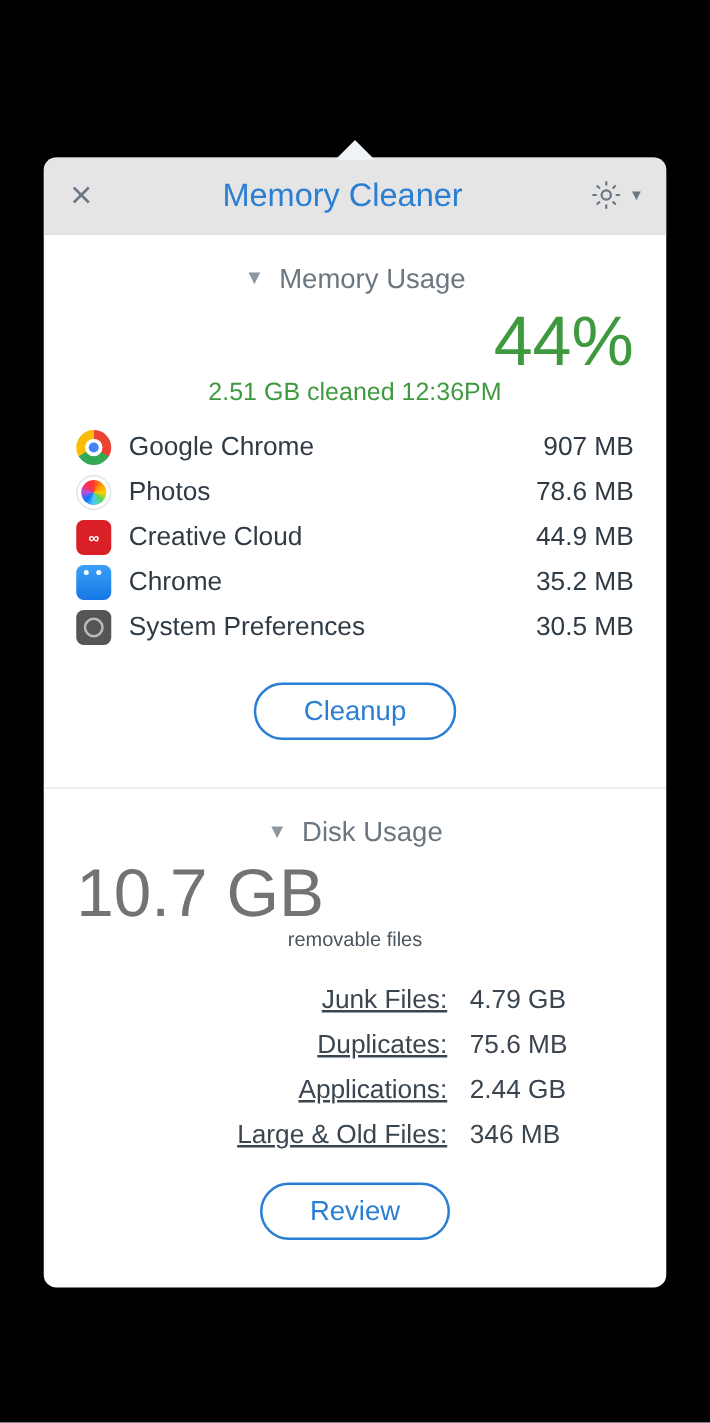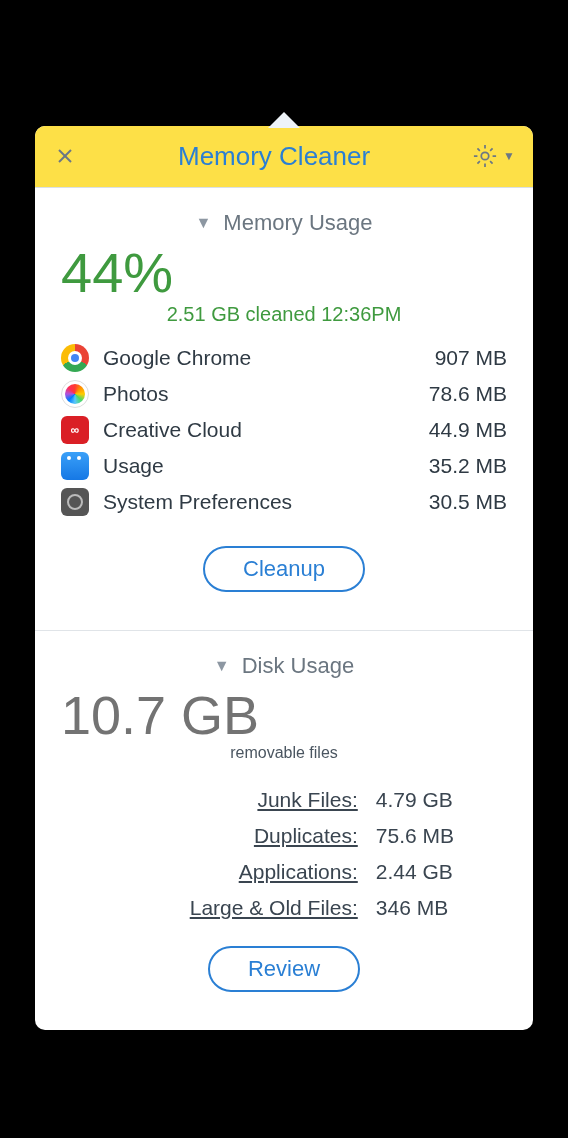--- a/index.html
+++ b/index.html
@@ -26,21 +26,21 @@
     border-right: 16px solid transparent;
     border-bottom: 16px solid #eef3f8;
   }
   .panel {
     background: #fff;
     border-radius: 10px;
     overflow: hidden;
     box-shadow: 0 6px 30px rgba(0,0,0,0.4);
   }
   .header {
-    background: #fde047;
+    background: #e5e5e5;
     height: 62px;
     display: flex;
     align-items: center;
     justify-content: space-between;
     padding: 0 18px;
     border-bottom: 1px solid #d9e0e7;
     gap: 12px;
   }
   .close-x {
     width: 24px; height: 24px;
@@ -61,21 +61,21 @@
   .settings svg.gear { width:28px; height:28px; stroke:#6b7785; fill:none; stroke-width:1.5;}
   .settings .drop { font-size:12px; color:#6b7785; }
   .section { padding: 22px 26px 26px 26px; }
   .divider { height:1px; background:#e0e4e8; margin:0; }
   .sec-head {
     display:flex; align-items:center; justify-content:center; gap:12px;
     color:#6b7680; font-size:22px; margin-bottom:6px;
   }
   .chev { color:#8d97a2; font-size:16px; }
   .big-pct {
-    text-align:left;
+    text-align:right;
     font-size:56px;
     color:#3f9a3f;
     font-weight:400;
     line-height:1.1;
     margin-top:0;
   }
   .cleaned-line {
     text-align:center;
     color:#3f9a3f;
     font-size:20px;
@@ -191,21 +191,21 @@
           <div class="app-name">Photos</div>
           <div class="app-size">78.6 MB</div>
         </div>
         <div class="app-row">
           <div class="app-icon ic-cc">∞</div>
           <div class="app-name">Creative Cloud</div>
           <div class="app-size">44.9 MB</div>
         </div>
         <div class="app-row">
           <div class="app-icon ic-finder"></div>
-          <div class="app-name">Usage</div>
+          <div class="app-name">Chrome</div>
           <div class="app-size">35.2 MB</div>
         </div>
         <div class="app-row">
           <div class="app-icon ic-sys"></div>
           <div class="app-name">System Preferences</div>
           <div class="app-size">30.5 MB</div>
         </div>
       </div>
 
       <button class="pill-btn">Cleanup</button>

